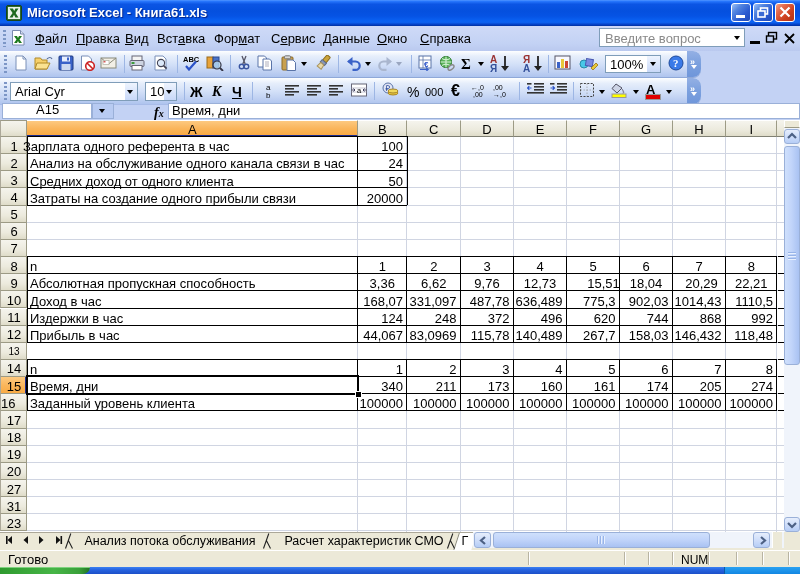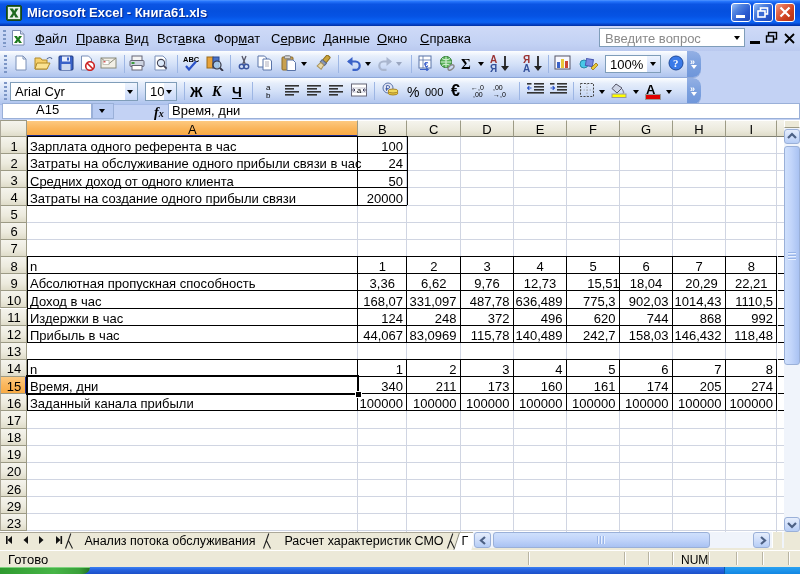--- a/index.html
+++ b/index.html
@@ -339,39 +339,39 @@
 <div class="a" style="left:1px;top:258.55px;width:26px;text-align:center;font-size:13px;line-height:15px">8</div>
 <div class="a" style="left:0;top:274.20px;width:27px;height:17.15px;background:linear-gradient(180deg,#f5f4ed 0%,#eceadd 60%,#dfdcc9 100%);border-right:1px solid #9c9a85;border-bottom:1px solid #9c9a85;border-left:1px solid #aca899;box-sizing:border-box"></div>
 <div class="a" style="left:1px;top:275.70px;width:26px;text-align:center;font-size:13px;line-height:15px">9</div>
 <div class="a" style="left:0;top:291.35px;width:27px;height:17.15px;background:linear-gradient(180deg,#f5f4ed 0%,#eceadd 60%,#dfdcc9 100%);border-right:1px solid #9c9a85;border-bottom:1px solid #9c9a85;border-left:1px solid #aca899;box-sizing:border-box"></div>
 <div class="a" style="left:1px;top:292.85px;width:26px;text-align:center;font-size:13px;line-height:15px">10</div>
 <div class="a" style="left:0;top:308.50px;width:27px;height:17.15px;background:linear-gradient(180deg,#f5f4ed 0%,#eceadd 60%,#dfdcc9 100%);border-right:1px solid #9c9a85;border-bottom:1px solid #9c9a85;border-left:1px solid #aca899;box-sizing:border-box"></div>
 <div class="a" style="left:1px;top:310.00px;width:26px;text-align:center;font-size:13px;line-height:15px">11</div>
 <div class="a" style="left:0;top:325.65px;width:27px;height:17.15px;background:linear-gradient(180deg,#f5f4ed 0%,#eceadd 60%,#dfdcc9 100%);border-right:1px solid #9c9a85;border-bottom:1px solid #9c9a85;border-left:1px solid #aca899;box-sizing:border-box"></div>
 <div class="a" style="left:1px;top:327.15px;width:26px;text-align:center;font-size:13px;line-height:15px">12</div>
 <div class="a" style="left:0;top:342.80px;width:27px;height:17.15px;background:linear-gradient(180deg,#f5f4ed 0%,#eceadd 60%,#dfdcc9 100%);border-right:1px solid #9c9a85;border-bottom:1px solid #9c9a85;border-left:1px solid #aca899;box-sizing:border-box"></div>
-<div class="a" style="left:1px;top:344.30px;width:26px;text-align:center;font-size:13px;line-height:15px">13</div>
+<div class="a" style="left:1px;top:344.30px;width:26px;text-align:center;font-size:10px;line-height:15px">13</div>
 <div class="a" style="left:0;top:359.95px;width:27px;height:17.15px;background:linear-gradient(180deg,#f5f4ed 0%,#eceadd 60%,#dfdcc9 100%);border-right:1px solid #9c9a85;border-bottom:1px solid #9c9a85;border-left:1px solid #aca899;box-sizing:border-box"></div>
 <div class="a" style="left:1px;top:361.45px;width:26px;text-align:center;font-size:13px;line-height:15px">14</div>
 <div class="a" style="left:0;top:377.10px;width:27px;height:17.15px;background:linear-gradient(180deg,#fdc97f 0%,#fab55a 55%,#f9ab45 100%);border-right:2px solid #1b2a8e;border-bottom:1px solid #9c9a85;border-left:1px solid #aca899;box-sizing:border-box"></div>
 <div class="a" style="left:1px;top:378.60px;width:26px;text-align:center;font-size:13px;line-height:15px">15</div>
 <div class="a" style="left:0;top:394.25px;width:27px;height:17.15px;background:linear-gradient(180deg,#f5f4ed 0%,#eceadd 60%,#dfdcc9 100%);border-right:1px solid #9c9a85;border-bottom:1px solid #9c9a85;border-left:1px solid #aca899;box-sizing:border-box"></div>
-<div class="a" style="left:1px;top:395.75px;width:26px;text-align:center;font-size:13px;line-height:15px">16</div>
+<div class="a" style="left:1px;top:395.75px;width:26px;text-align:left;font-size:13px;line-height:15px">16</div>
 <div class="a" style="left:0;top:411.40px;width:27px;height:17.15px;background:linear-gradient(180deg,#f5f4ed 0%,#eceadd 60%,#dfdcc9 100%);border-right:1px solid #9c9a85;border-bottom:1px solid #9c9a85;border-left:1px solid #aca899;box-sizing:border-box"></div>
 <div class="a" style="left:1px;top:412.90px;width:26px;text-align:center;font-size:13px;line-height:15px">17</div>
 <div class="a" style="left:0;top:428.55px;width:27px;height:17.15px;background:linear-gradient(180deg,#f5f4ed 0%,#eceadd 60%,#dfdcc9 100%);border-right:1px solid #9c9a85;border-bottom:1px solid #9c9a85;border-left:1px solid #aca899;box-sizing:border-box"></div>
 <div class="a" style="left:1px;top:430.05px;width:26px;text-align:center;font-size:13px;line-height:15px">18</div>
 <div class="a" style="left:0;top:445.70px;width:27px;height:17.15px;background:linear-gradient(180deg,#f5f4ed 0%,#eceadd 60%,#dfdcc9 100%);border-right:1px solid #9c9a85;border-bottom:1px solid #9c9a85;border-left:1px solid #aca899;box-sizing:border-box"></div>
 <div class="a" style="left:1px;top:447.20px;width:26px;text-align:center;font-size:13px;line-height:15px">19</div>
 <div class="a" style="left:0;top:462.85px;width:27px;height:17.15px;background:linear-gradient(180deg,#f5f4ed 0%,#eceadd 60%,#dfdcc9 100%);border-right:1px solid #9c9a85;border-bottom:1px solid #9c9a85;border-left:1px solid #aca899;box-sizing:border-box"></div>
 <div class="a" style="left:1px;top:464.35px;width:26px;text-align:center;font-size:13px;line-height:15px">20</div>
 <div class="a" style="left:0;top:480.00px;width:27px;height:17.15px;background:linear-gradient(180deg,#f5f4ed 0%,#eceadd 60%,#dfdcc9 100%);border-right:1px solid #9c9a85;border-bottom:1px solid #9c9a85;border-left:1px solid #aca899;box-sizing:border-box"></div>
-<div class="a" style="left:1px;top:481.50px;width:26px;text-align:center;font-size:13px;line-height:15px">26</div>
+<div class="a" style="left:1px;top:481.50px;width:26px;text-align:center;font-size:13px;line-height:15px">27</div>
 <div class="a" style="left:0;top:497.15px;width:27px;height:17.15px;background:linear-gradient(180deg,#f5f4ed 0%,#eceadd 60%,#dfdcc9 100%);border-right:1px solid #9c9a85;border-bottom:1px solid #9c9a85;border-left:1px solid #aca899;box-sizing:border-box"></div>
-<div class="a" style="left:1px;top:498.65px;width:26px;text-align:center;font-size:13px;line-height:15px">29</div>
+<div class="a" style="left:1px;top:498.65px;width:26px;text-align:center;font-size:13px;line-height:15px">31</div>
 <div class="a" style="left:0;top:514.30px;width:27px;height:17.15px;background:linear-gradient(180deg,#f5f4ed 0%,#eceadd 60%,#dfdcc9 100%);border-right:1px solid #9c9a85;border-bottom:1px solid #9c9a85;border-left:1px solid #aca899;box-sizing:border-box"></div>
 <div class="a" style="left:1px;top:515.80px;width:26px;text-align:center;font-size:13px;line-height:15px">23</div>
 <div class="a" style="left:27px;top:153.15px;width:757px;height:1px;background:#d0d5e2"></div>
 <div class="a" style="left:27px;top:170.30px;width:757px;height:1px;background:#d0d5e2"></div>
 <div class="a" style="left:27px;top:187.45px;width:757px;height:1px;background:#d0d5e2"></div>
 <div class="a" style="left:27px;top:204.60px;width:757px;height:1px;background:#d0d5e2"></div>
 <div class="a" style="left:27px;top:221.75px;width:757px;height:1px;background:#d0d5e2"></div>
 <div class="a" style="left:27px;top:238.90px;width:757px;height:1px;background:#d0d5e2"></div>
 <div class="a" style="left:27px;top:256.05px;width:757px;height:1px;background:#d0d5e2"></div>
 <div class="a" style="left:27px;top:273.20px;width:757px;height:1px;background:#d0d5e2"></div>
@@ -442,23 +442,23 @@
 <div class="a" style="left:406.00px;top:358.95px;width:1px;height:51.45px;background:#000"></div>
 <div class="a" style="left:459.50px;top:358.95px;width:1px;height:51.45px;background:#000"></div>
 <div class="a" style="left:512.50px;top:358.95px;width:1px;height:51.45px;background:#000"></div>
 <div class="a" style="left:565.50px;top:358.95px;width:1px;height:51.45px;background:#000"></div>
 <div class="a" style="left:618.50px;top:358.95px;width:1px;height:51.45px;background:#000"></div>
 <div class="a" style="left:671.50px;top:358.95px;width:1px;height:51.45px;background:#000"></div>
 <div class="a" style="left:724.50px;top:358.95px;width:1px;height:51.45px;background:#000"></div>
 <div class="a" style="left:776.00px;top:358.95px;width:1px;height:51.45px;background:#000"></div>
 <div class="a" style="left:26px;top:375.10px;width:333px;height:20.15px;border:2px solid #000;box-sizing:border-box"></div>
 <div class="a" style="left:355px;top:391.25px;width:5px;height:5px;background:#000;border:1px solid #fff;box-sizing:content-box"></div>
-<div class="tx" style="left:30.0px;top:138.20px">Зарплата одного референта в час</div>
+<div class="tx" style="left:23px;top:138.20px">Зарплата одного референта в час</div>
 <div class="tx num" style="left:357.5px;top:138.20px;width:45.5px">100</div>
-<div class="tx" style="left:30.0px;top:155.35px">Затраты на обслуживание одного прибыли связи в час</div>
+<div class="tx" style="left:30.0px;top:155.35px">Анализ на обслуживание одного канала связи в час</div>
 <div class="tx num" style="left:357.5px;top:155.35px;width:45.5px">24</div>
 <div class="tx" style="left:30.0px;top:172.50px">Средних доход от одного клиента</div>
 <div class="tx num" style="left:357.5px;top:172.50px;width:45.5px">50</div>
 <div class="tx" style="left:30.0px;top:189.65px">Затраты на создание одного прибыли связи</div>
 <div class="tx num" style="left:357.5px;top:189.65px;width:45.5px">20000</div>
 <div class="tx" style="left:30.0px;top:258.25px">n</div>
 <div class="tx" style="left:357.5px;top:258.25px;width:49.5px;text-align:center">1</div>
 <div class="tx" style="left:407.0px;top:258.25px;width:53.5px;text-align:center">2</div>
 <div class="tx" style="left:460.5px;top:258.25px;width:53.0px;text-align:center">3</div>
 <div class="tx" style="left:513.5px;top:258.25px;width:53.0px;text-align:center">4</div>
@@ -491,21 +491,21 @@
 <div class="tx num" style="left:513.5px;top:309.70px;width:49.0px">496</div>
 <div class="tx num" style="left:566.5px;top:309.70px;width:49.0px">620</div>
 <div class="tx num" style="left:619.5px;top:309.70px;width:49.0px">744</div>
 <div class="tx num" style="left:672.5px;top:309.70px;width:49.0px">868</div>
 <div class="tx num" style="left:725.5px;top:309.70px;width:47.5px">992</div>
 <div class="tx" style="left:30.0px;top:326.85px">Прибыль в час</div>
 <div class="tx num" style="left:357.5px;top:326.85px;width:45.5px">44,067</div>
 <div class="tx num" style="left:407.0px;top:326.85px;width:49.5px">83,0969</div>
 <div class="tx num" style="left:460.5px;top:326.85px;width:49.0px">115,78</div>
 <div class="tx num" style="left:513.5px;top:326.85px;width:49.0px">140,489</div>
-<div class="tx num" style="left:566.5px;top:326.85px;width:49.0px">242,7</div>
+<div class="tx num" style="left:566.5px;top:326.85px;width:49.0px">267,7</div>
 <div class="tx num" style="left:619.5px;top:326.85px;width:49.0px">158,03</div>
 <div class="tx num" style="left:672.5px;top:326.85px;width:49.0px">146,432</div>
 <div class="tx num" style="left:725.5px;top:326.85px;width:47.5px">118,48</div>
 <div class="tx" style="left:30.0px;top:361.15px">n</div>
 <div class="tx num" style="left:357.5px;top:361.15px;width:45.5px">1</div>
 <div class="tx num" style="left:407.0px;top:361.15px;width:49.5px">2</div>
 <div class="tx num" style="left:460.5px;top:361.15px;width:49.0px">3</div>
 <div class="tx num" style="left:513.5px;top:361.15px;width:49.0px">4</div>
 <div class="tx num" style="left:566.5px;top:361.15px;width:49.0px">5</div>
 <div class="tx num" style="left:619.5px;top:361.15px;width:49.0px">6</div>
@@ -513,21 +513,21 @@
 <div class="tx num" style="left:725.5px;top:361.15px;width:47.5px">8</div>
 <div class="tx" style="left:30.0px;top:378.30px">Время, дни</div>
 <div class="tx num" style="left:357.5px;top:378.30px;width:45.5px">340</div>
 <div class="tx num" style="left:407.0px;top:378.30px;width:49.5px">211</div>
 <div class="tx num" style="left:460.5px;top:378.30px;width:49.0px">173</div>
 <div class="tx num" style="left:513.5px;top:378.30px;width:49.0px">160</div>
 <div class="tx num" style="left:566.5px;top:378.30px;width:49.0px">161</div>
 <div class="tx num" style="left:619.5px;top:378.30px;width:49.0px">174</div>
 <div class="tx num" style="left:672.5px;top:378.30px;width:49.0px">205</div>
 <div class="tx num" style="left:725.5px;top:378.30px;width:47.5px">274</div>
-<div class="tx" style="left:30.0px;top:395.45px">Заданный канала прибыли</div>
+<div class="tx" style="left:30.0px;top:395.45px">Заданный уровень клиента</div>
 <div class="tx num" style="left:357.5px;top:395.45px;width:45.5px">100000</div>
 <div class="tx num" style="left:407.0px;top:395.45px;width:49.5px">100000</div>
 <div class="tx num" style="left:460.5px;top:395.45px;width:49.0px">100000</div>
 <div class="tx num" style="left:513.5px;top:395.45px;width:49.0px">100000</div>
 <div class="tx num" style="left:566.5px;top:395.45px;width:49.0px">100000</div>
 <div class="tx num" style="left:619.5px;top:395.45px;width:49.0px">100000</div>
 <div class="tx num" style="left:672.5px;top:395.45px;width:49.0px">100000</div>
 <div class="tx num" style="left:725.5px;top:395.45px;width:47.5px">100000</div>
 <div class="a" style="left:784px;top:120px;width:16px;height:413px;background:#f0f4fb"></div>
 <div class="a" style="left:784px;top:120px;width:16px;height:8px;background:#ece9d8;border:1px solid #fff;border-bottom:1px solid #9c9a85;box-sizing:border-box"></div>

